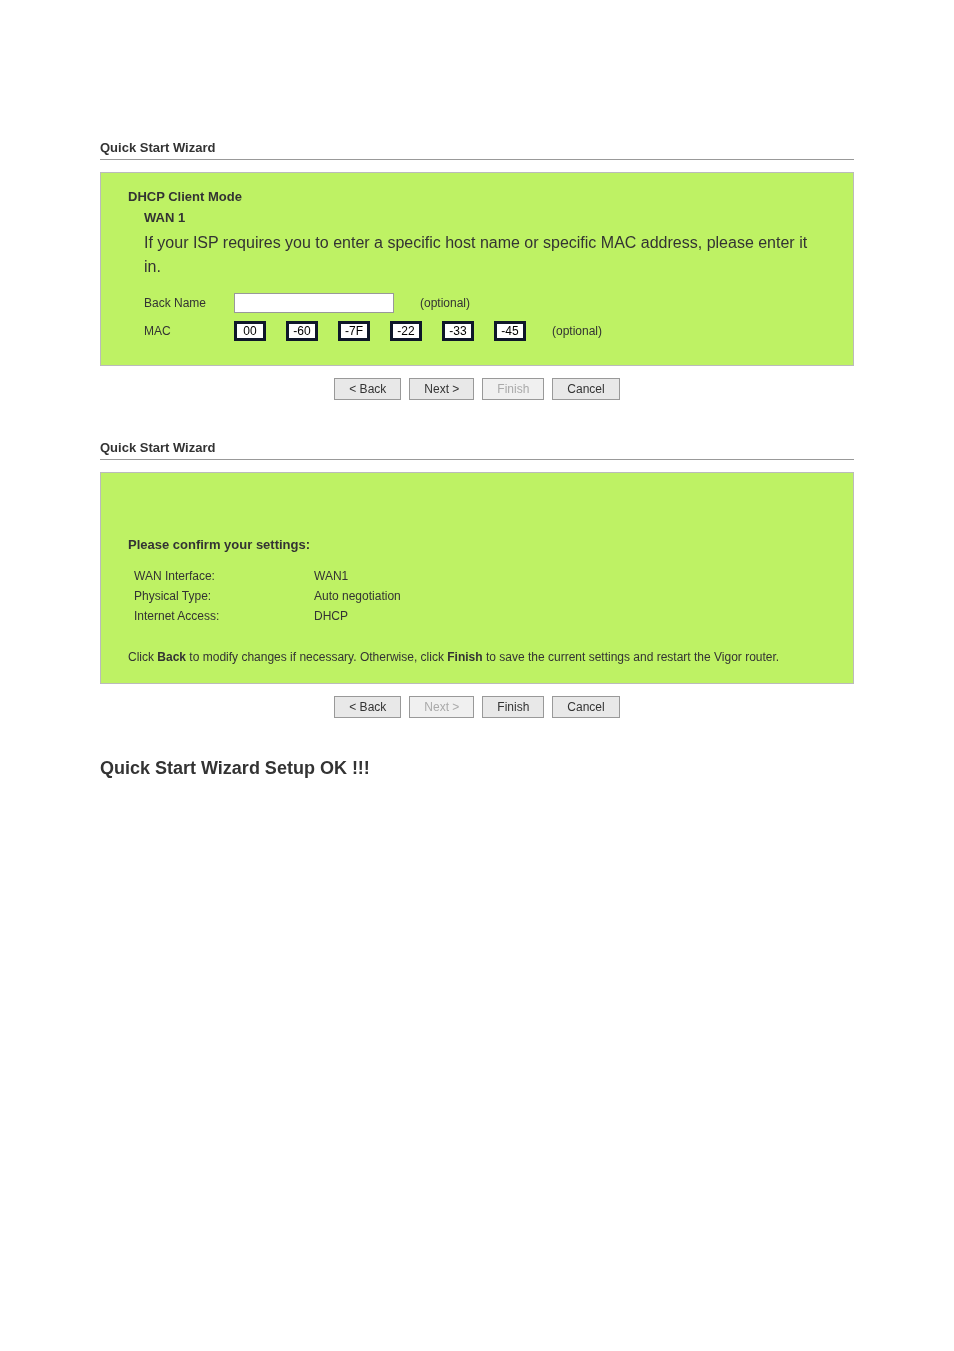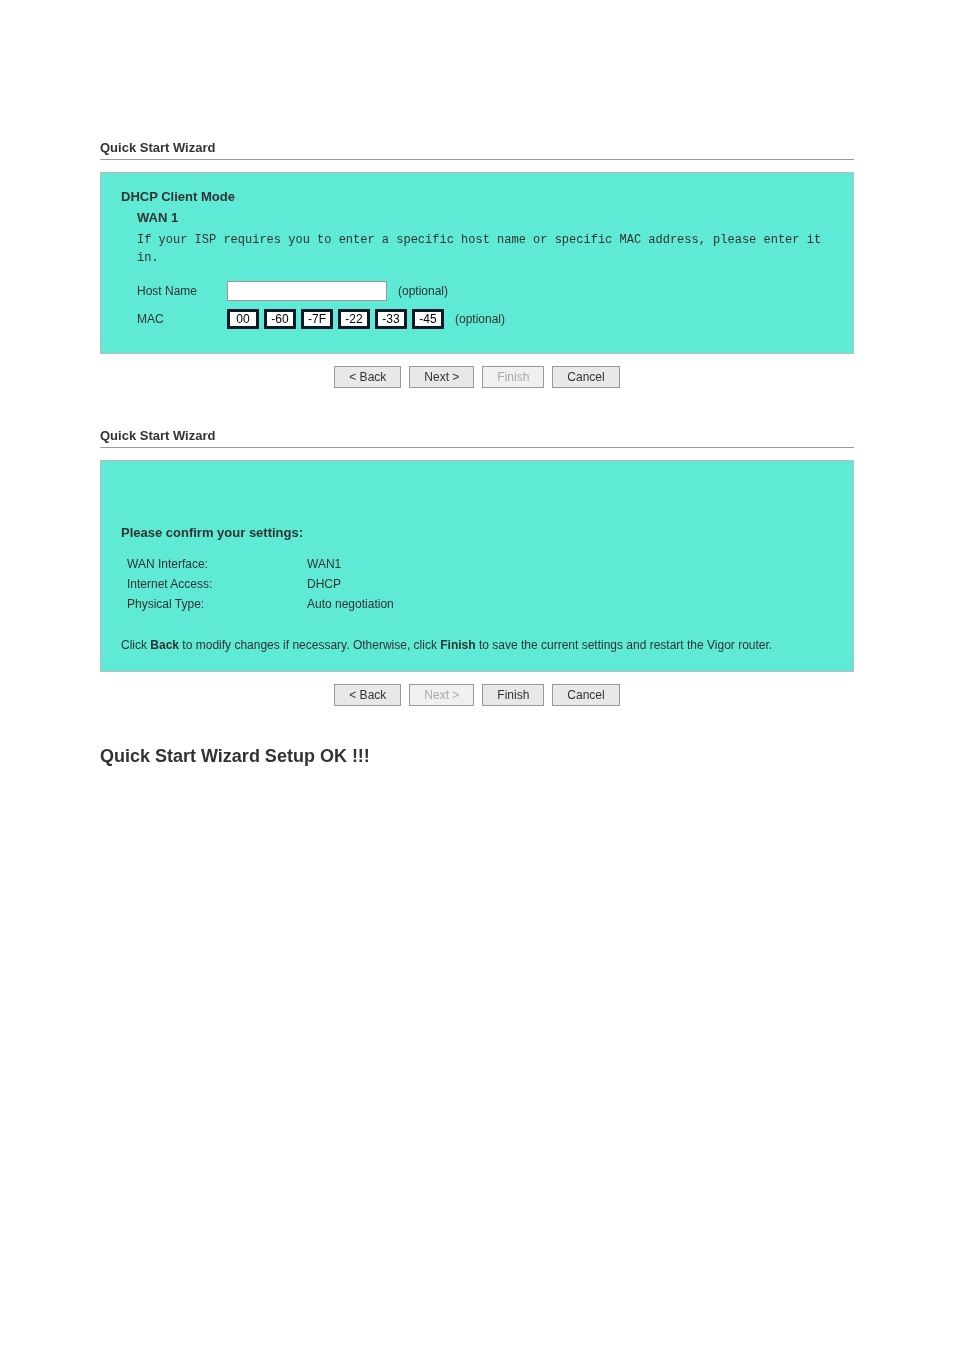--- a/index.html
+++ b/index.html
@@ -21,50 +21,49 @@
     .section-header {
       font-size: 13px;
       font-weight: bold;
       color: #333;
       padding-bottom: 4px;
       border-bottom: 1px solid #999;
       margin-bottom: 12px;
     }
     .section-box {
       border: 1px solid #bbb;
-      background: #5eead4;
-      padding: 16px 20px;
+      background: #bef264;
+      padding: 16px 27px;
       margin-bottom: 12px;
     }
     .box-title {
       font-weight: bold;
       font-size: 13px;
       margin-bottom: 6px;
     }
     .box-description {
-      font-size: 12px;
+      font-size: 16px;
       color: #333;
       margin-bottom: 14px;
       line-height: 1.5;
-      font-family: Liberation Mono, monospace;
     }
     .form-row {
       display: flex;
       align-items: center;
       margin-bottom: 8px;
     }
     .form-label {
       width: 90px;
       font-size: 12px;
       color: #333;
     }
     .form-field {
       display: flex;
       align-items: center;
-      gap: 5px;
+      gap: 20px;
     }
     .text-input {
       border: 1px solid #999;
       padding: 2px 4px;
       font-size: 12px;
       height: 20px;
     }
     .host-input {
       width: 160px;
     }
@@ -154,21 +153,21 @@
     <div class="section-header">Quick Start Wizard</div>
 
     <div class="section-box">
       <div class="box-title">DHCP Client Mode</div>
 
       <div style="padding-left: 16px;">
         <div class="box-title">WAN 1</div>
         <div class="box-description">If your ISP requires you to enter a specific host name or specific MAC address, please enter it in.</div>
 
         <div class="form-row">
-          <div class="form-label">Host Name</div>
+          <div class="form-label">Back Name</div>
           <div class="form-field">
             <input type="text" class="text-input host-input" value="" style="">
             <span class="optional-text">(optional)</span>
           </div>
         </div>
 
         <div class="form-row">
           <div class="form-label">MAC</div>
           <div class="form-field">
             <input type="text" class="mac-part" value="00" style="">
@@ -197,26 +196,26 @@
     <div class="section-box">
       <div style="font-size: 13px; font-weight: bold; margin-bottom: 14px; margin-top: 48px;">Please confirm your settings:</div>
 
       <table class="confirm-table">
         <tbody>
           <tr>
             <td>WAN Interface:</td>
             <td>WAN1</td>
           </tr>
           <tr>
+            <td>Physical Type:</td>
+            <td>Auto negotiation</td>
+          </tr>
+          <tr>
             <td>Internet Access:</td>
             <td>DHCP</td>
-          </tr>
-          <tr>
-            <td>Physical Type:</td>
-            <td>Auto negotiation</td>
           </tr>
         </tbody>
       </table>
 
       <div class="confirm-note">
         Click <strong>Back</strong> to modify changes if necessary. Otherwise, click <strong>Finish</strong> to save the current settings and restart the Vigor router.
       </div>
     </div>
 
     <div class="button-bar">

